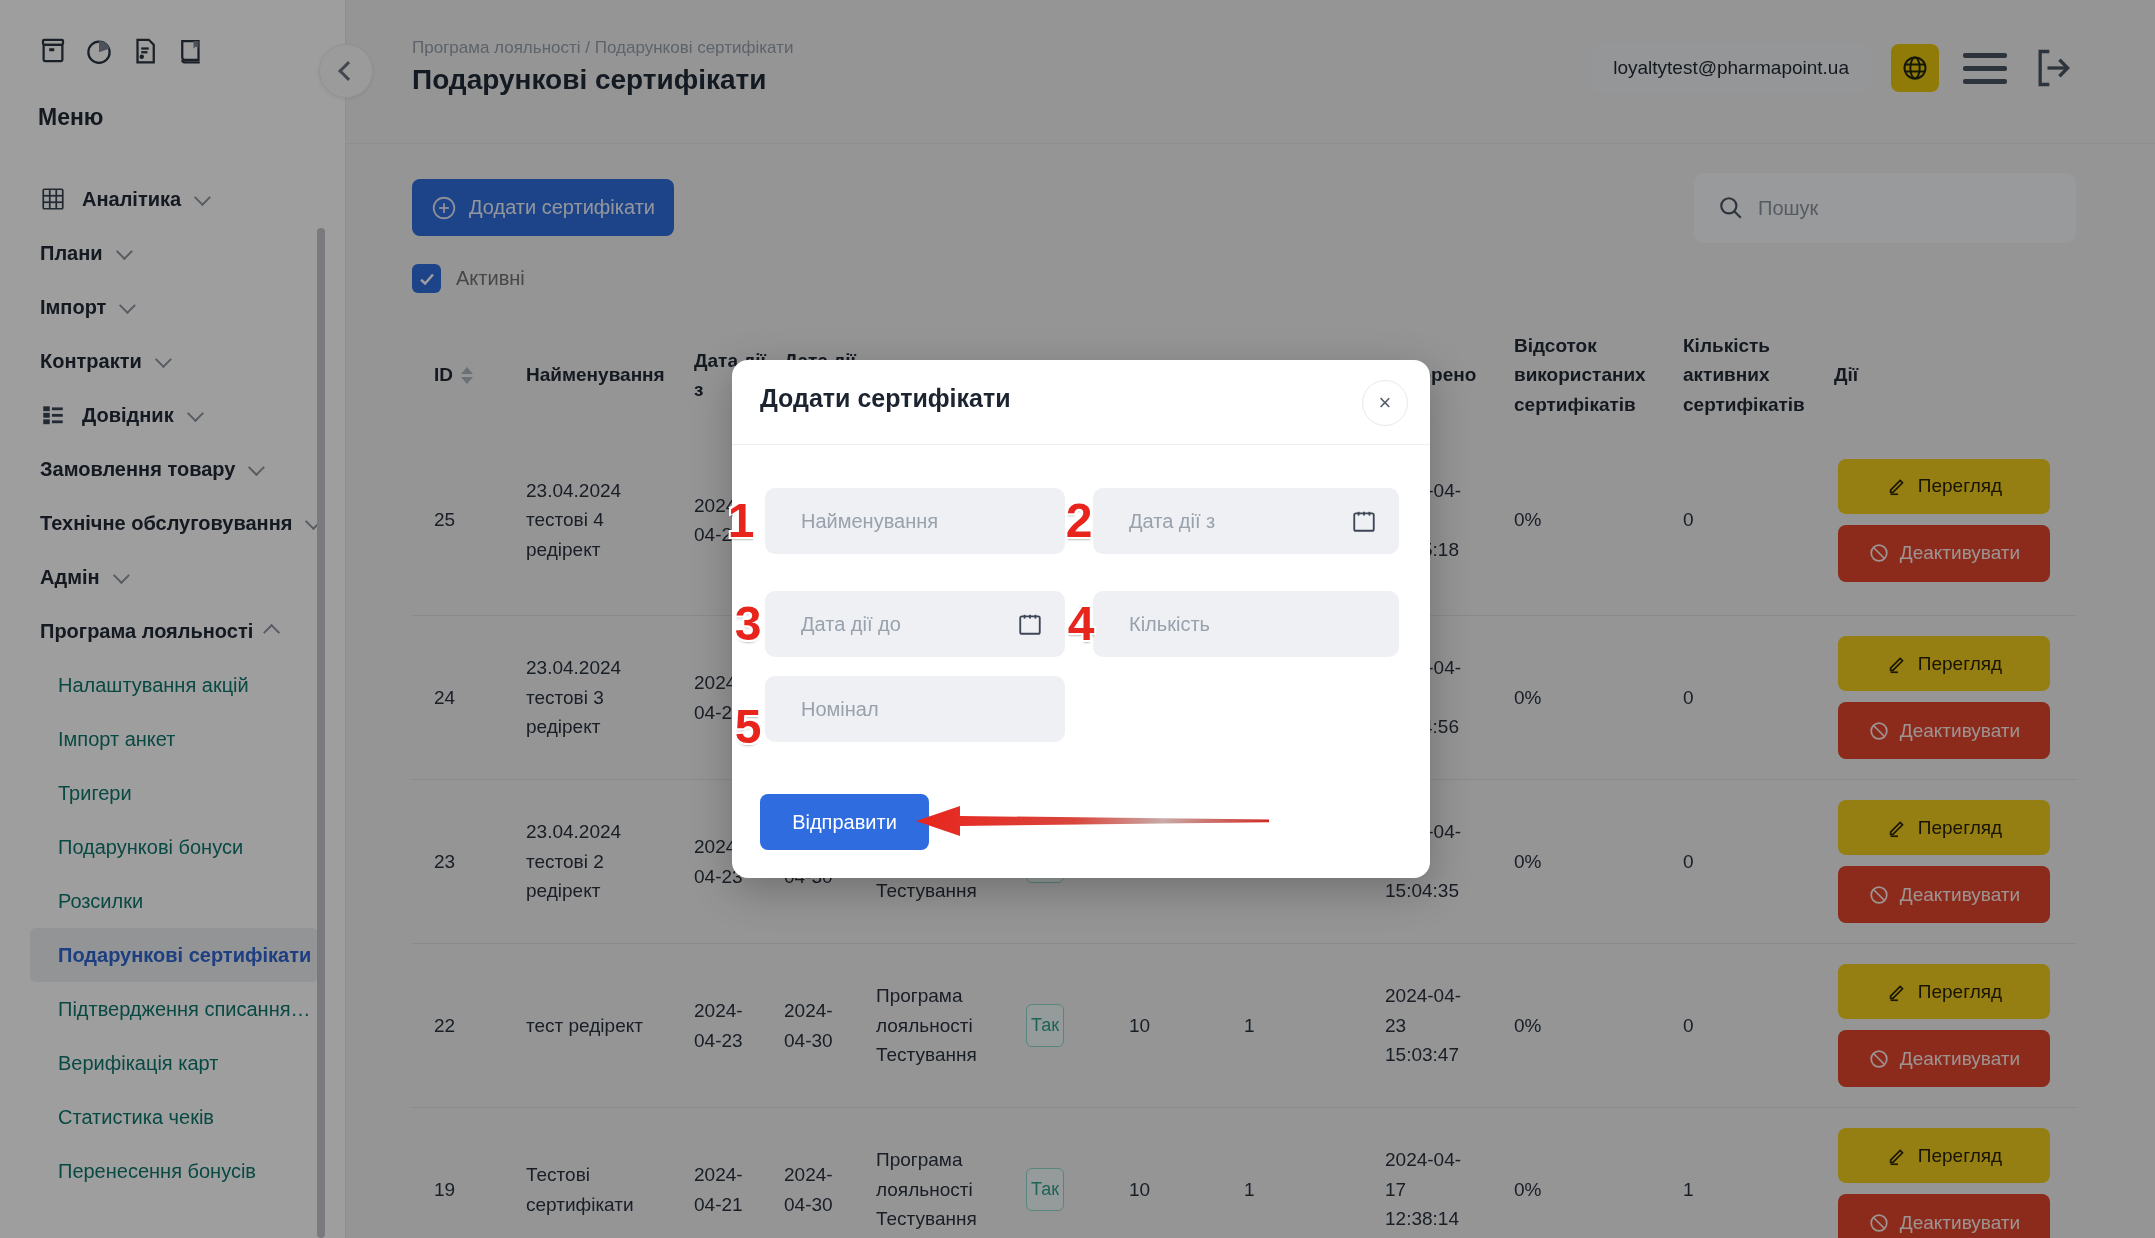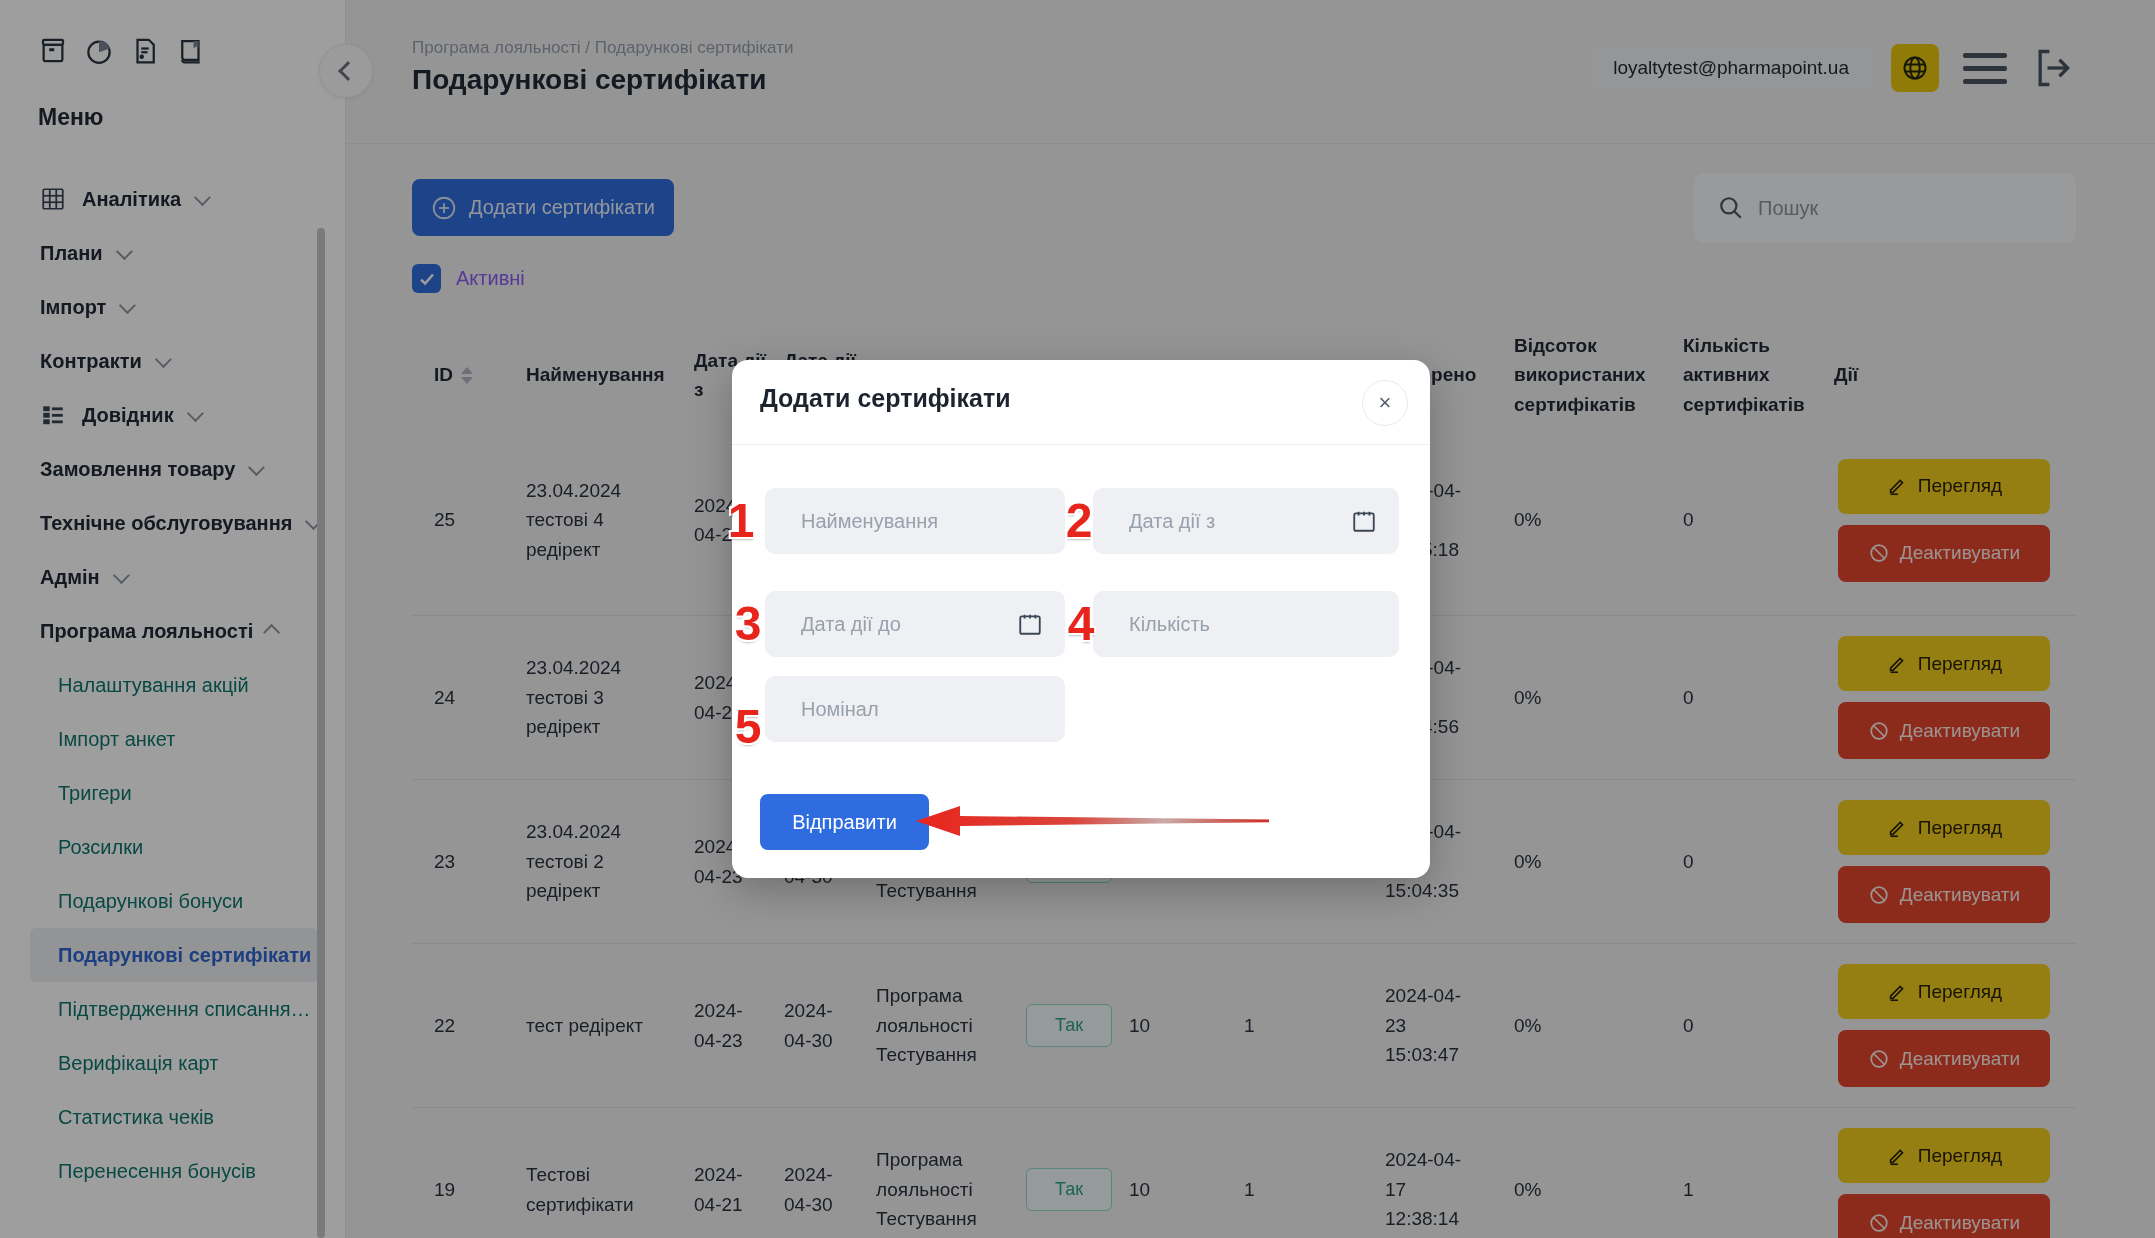--- a/index.html
+++ b/index.html
@@ -36,41 +36,41 @@
   .email-pill{height:48px;background:#f1f2f5;border-radius:8px;display:flex;align-items:center;padding:0 22px;font-size:19px;color:#232b36;}
   .globe-btn{width:48px;height:48px;border-radius:8px;background:#e9c70e;display:flex;align-items:center;justify-content:center;cursor:pointer;}
   .burger{display:flex;flex-direction:column;gap:8px;cursor:pointer;padding:4px;}
   .burger div{width:44px;height:5px;border-radius:2px;background:#4a5560;}
   .logout{cursor:pointer;color:#4a5560;}
   
   .content{position:absolute;left:66px;top:143px;right:79px;}
   .add-btn{margin-top:36px;height:57px;width:262px;background:#2f6cdc;color:#eef2fb;border:none;border-radius:8px;font-size:20px;font-family:inherit;display:flex;align-items:center;justify-content:center;gap:12px;cursor:pointer;}
   .chk-row{margin-top:28px;display:flex;align-items:center;gap:15px;}
   .chk{width:29px;height:29px;border-radius:6px;background:#2f6cdc;display:flex;align-items:center;justify-content:center;cursor:pointer;}
-  .chk-label{font-size:20px;color:#8b5cf6;}
+  .chk-label{font-size:20px;color:#737373;}
   .search-box{position:absolute;right:0;top:30px;width:382px;height:70px;background:#f7f8fa;border-radius:10px;display:flex;align-items:center;padding:0 24px;box-sizing:border-box;gap:14px;cursor:text;}
   .search-box .ph{font-size:20px;color:#8a93a0;}
   
   .tbl{margin-top:32px;width:1664px;}
   .t-row{display:grid;grid-template-columns:94px 174px 90px 92px 150px 103px 115px 110px 150px 150px 180px 256px;align-items:center;}
   .t-head{min-height:100px;}
   .h-cell{font-size:19px;font-weight:600;color:#232b36;line-height:1.55;padding-left:14px;display:flex;align-items:center;gap:8px;}
   .t-body .t-row{border-top:1px solid #dcdfe4;}
   .t-body .t-row:first-child{border-top:none;}
   .cell{font-size:19px;color:#2a323e;line-height:1.55;white-space:pre-line;padding-left:14px;}
   .c-id{padding-left:22px;}
   .c-name{padding-left:20px;}
   .c-created{padding-left:45px;}
   .c-percent{padding-left:24px;}
   .c-active{padding-left:43px;}
   .sorter{display:inline-flex;flex-direction:column;gap:3px;}
   .sorter i{width:0;height:0;border-left:6px solid transparent;border-right:6px solid transparent;display:block;}
   .sorter .up{border-bottom:7px solid #aeb5bd;}
   .sorter .dn{border-top:7px solid #aeb5bd;}
-  .badge-yes{display:inline-block;border:1.5px solid #8ed8c9;color:#2fa08c;background:#f0fbf8;border-radius:6px;padding:7px 28px;font-size:18px;}
+  .badge-yes{display:inline-block;border:1.5px solid #8ed8c9;color:#2fa08c;background:#f0fbf8;border-radius:6px;padding:7px 4px;font-size:18px;}
   .actions-cell{display:flex;flex-direction:column;gap:11px;padding-left:18px;}
   .btn-view{width:212px;height:55px;border:none;border-radius:8px;background:#f0cd1d;color:#2a2206;font-size:19px;font-family:inherit;display:flex;align-items:center;justify-content:center;gap:10px;cursor:pointer;}
   .btn-deact{width:212px;height:57px;border:none;border-radius:8px;background:#e2452c;color:#fdeeea;font-size:19px;font-family:inherit;display:flex;align-items:center;justify-content:center;gap:10px;cursor:pointer;}
   
   .overlay{position:absolute;inset:0;background:rgba(0,0,0,0.38);z-index:50;}
   .modal{position:absolute;left:732px;top:360px;width:698px;height:518px;background:#ffffff;border-radius:16px;z-index:60;box-shadow:0 12px 40px rgba(0,0,0,.25);}
   .modal-title{position:absolute;left:28px;top:24px;font-size:25px;font-weight:600;color:#1c2430;}
   .modal-close{position:absolute;right:22px;top:20px;width:44px;height:44px;border-radius:50%;border:1px solid #e7e9ed;display:flex;align-items:center;justify-content:center;font-size:22px;color:#555e69;cursor:pointer;background:#fff;}
   .modal-divider{position:absolute;left:0;right:0;top:84px;border-top:1px solid #efefef;}
   .f-input{position:absolute;height:66px;background:#eef0f4;border-radius:10px;display:flex;align-items:center;padding:0 22px 0 36px;box-sizing:border-box;cursor:text;}
@@ -180,24 +180,24 @@
       <div class="s-item sub">
         <span class="lbl">Налаштування акцій</span>
       </div>
       <div class="s-item sub">
         <span class="lbl">Імпорт анкет</span>
       </div>
       <div class="s-item sub">
         <span class="lbl">Тригери</span>
       </div>
       <div class="s-item sub">
+        <span class="lbl">Подарункові бонуси</span>
+      </div>
+      <div class="s-item sub">
         <span class="lbl">Розсилки</span>
-      </div>
-      <div class="s-item sub">
-        <span class="lbl">Подарункові бонуси</span>
       </div>
       <div class="s-item sub active">
         <span class="lbl">Подарункові сертифікати</span>
       </div>
       <div class="s-item sub">
         <span class="lbl">Підтвердження списання бону...</span>
       </div>
       <div class="s-item sub">
         <span class="lbl">Верифікація карт</span>
       </div>

